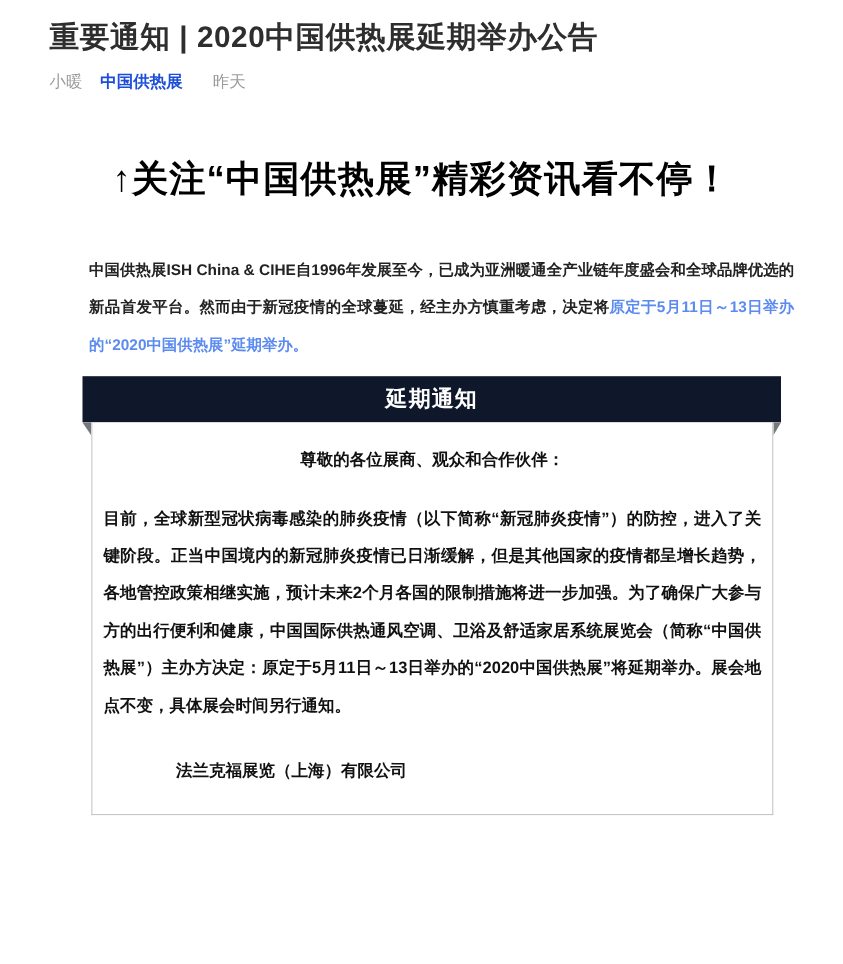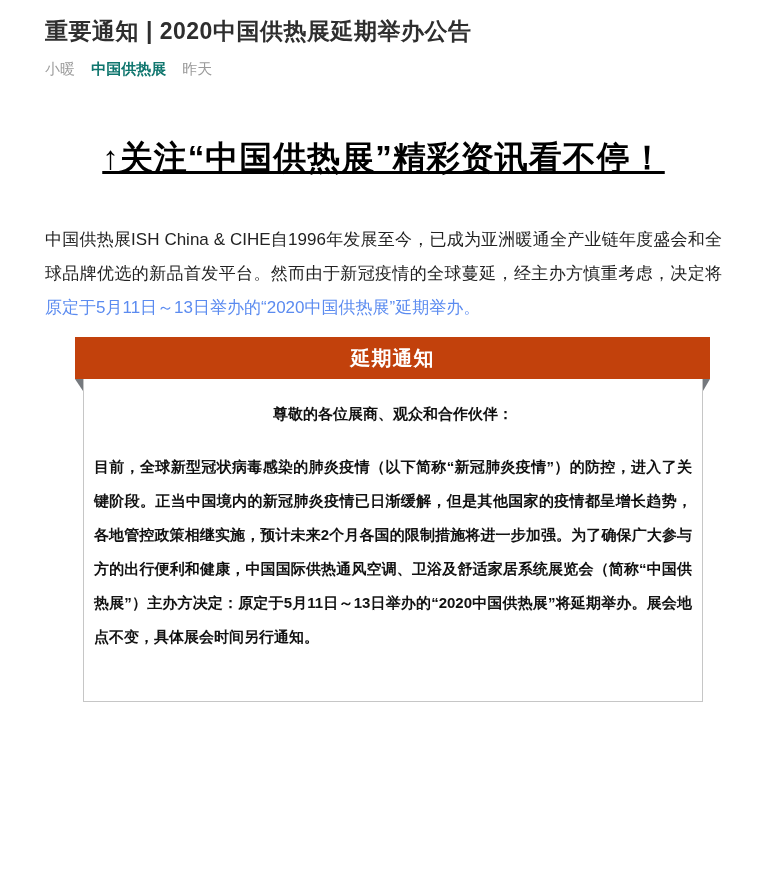--- a/index.html
+++ b/index.html
@@ -8,62 +8,62 @@
     width: 766px;
     height: 876px;
     overflow: hidden;
     font-family: "Liberation Sans", sans-serif;
     color: #222222;
   }
   .page { padding: 16px 44px 0 45px; }
 
   
   .title {
-    font-size: 23px;
+    font-size: 27px;
     font-weight: bold;
     color: #2e2e2e;
     letter-spacing: 0.5px;
     margin-bottom: 13px;
   }
   .byline { font-size: 15px; color: #9b9b9b; }
   .byline .author { margin-right: 12px; text-align: right; }
-  .byline .account { color: #0f766e; font-weight: bold; margin-right: 12px; cursor: pointer; }
+  .byline .account { color: #1d4ed8; font-weight: bold; margin-right: 23px; cursor: pointer; }
 
   
   .banner {
     margin: 57px 0 0;
     text-align: center;
     font-size: 33px;
     font-weight: bold;
     color: #000000;
     letter-spacing: 1px;
-    text-decoration: underline;
   }
 
   
   .lead {
     margin-top: 42px;
-    font-size: 17px;
-    font-weight: normal;
+    font-size: 14px;
+    font-weight: bold;
     line-height: 34px;
     color: #222222;
     text-align: justify;
+    margin-left: 36px;
   }
   .lead .blue { color: #5b8bf0; }
 
   
   .notice {
     position: relative;
     margin: 12px 0 0 30px;
     width: 635px;
   }
   .notice-bar {
     height: 42px;
     line-height: 42px;
-    background: #c2410c;
+    background: #0f172a;
     color: #ffffff;
     font-size: 20px;
     font-weight: bold;
     text-align: center;
     letter-spacing: 1px;
   }
   .wedge-left {
     position: absolute; left: 0; top: 42px;
     width: 8px; height: 12px;
     background: #75797e;
@@ -117,17 +117,18 @@
     <div class="wedge-left"></div>
     <div class="wedge-right"></div>
 
     <div class="notice-body">
       <div class="salutation">尊敬的各位展商、观众和合作伙伴：</div>
 
       <p class="box-para">目前，全球新型冠状病毒感染的肺炎疫情（以下简称“新冠肺炎疫情”）的防控，进入了关键阶段。正当中国境内的新冠肺炎疫情已日渐缓解，但是其他国家的疫情都呈增长趋势，各地管控政策相继实施，预计未来2个月各国的限制措施将进一步加强。为了确保广大参与方的出行便利和健康，中国国际供热通风空调、卫浴及舒适家居系统展览会（简称“中国供热展”）主办方决定：原定于5月11日～13日举办的“2020中国供热展”将延期举办。展会地点不变，具体展会时间另行通知。</p>
 
 
       <div class="signatures">
+        <div class="sig-1">法兰克福展览（上海）有限公司</div>
       </div>
     </div>
   </div>
 
 </div>
 
 </body></html>

